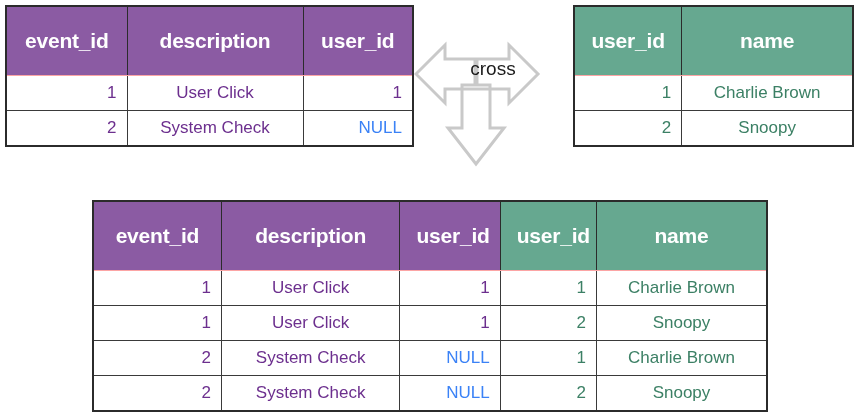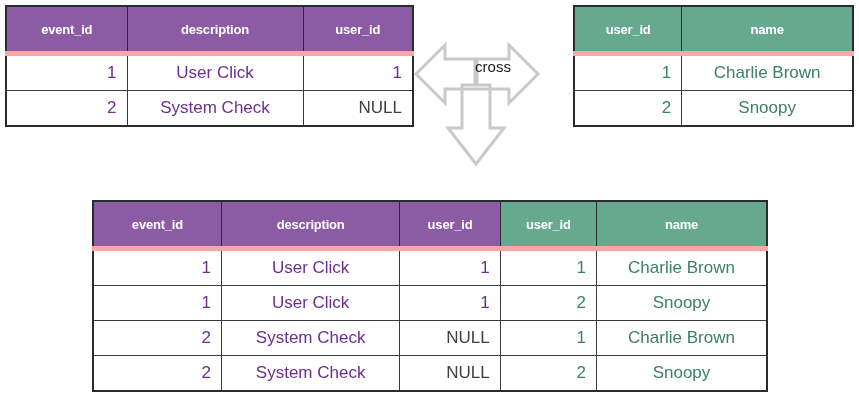--- a/index.html
+++ b/index.html
@@ -19,26 +19,26 @@
   .jtable {
     position: absolute;
     border-collapse: collapse;
     background: #ffffff;
     border: 2px solid #2b2b2b;
     table-layout: fixed;
   }
   .jtable th {
     color: #ffffff;
     font-weight: bold;
-    font-size: 13px;
+    font-size: 21px;
     text-align: center;
-    padding: 4px;
+    padding: 16px;
     height: 36px;
     border-right: 1px solid #2b2b2b;
-    border-bottom: 5px solid #fca5a5;
+    border-bottom: 1px solid #fca5a5;
     letter-spacing: -0.2px;
   }
   .jtable th:last-child { border-right: none; }
   .jtable td {
     font-size: 17px;
     height: 34px;
     padding: 0 10px;
     border-right: 1px solid #3a3a3a;
     border-bottom: 1px solid #3a3a3a;
     background: #ffffff;
@@ -52,21 +52,21 @@
   th.p { background: #8B5BA3; }
   td.p { color: #6C2F8E; }
 
   
   th.g { background: #66A890; }
   td.g { color: #3C8065; }
 
   
   .num  { text-align: right; }
   .txt  { text-align: center; }
-  .null { color: #404040; text-align: right; }
+  .null { color: #3b82f6; text-align: right; }
 
   
   #table-events { left: 5px;  top: 5px;  width: 407px; }
   #table-users  { left: 573px; top: 5px; width: 281px; }
   #table-result { left: 92px; top: 200px; width: 676px; }
 
   
   #join-arrow {
     position: absolute;
     left: 414px;
@@ -74,21 +74,21 @@
     width: 158px;
     height: 138px;
   }
   #join-arrow svg { display: block; }
   #join-label {
     position: absolute;
     left: 414px;
     top: 58px;
     width: 158px;
     text-align: center;
-    font-size: 15px;
+    font-size: 19px;
     color: #1b1b1b;
     font-family: "Liberation Sans", sans-serif;
   }
 </style>
 </head>
 <body>
 
 <table class="jtable" id="table-events">
   <colgroup>
     <col style="width:121px">

